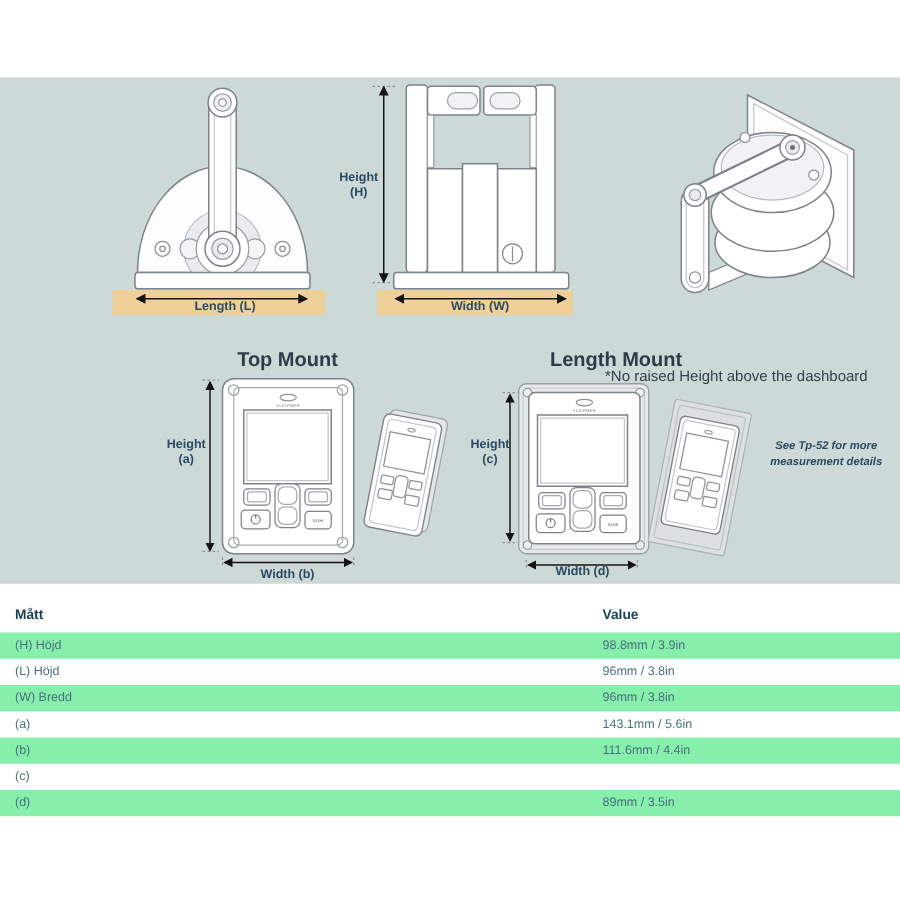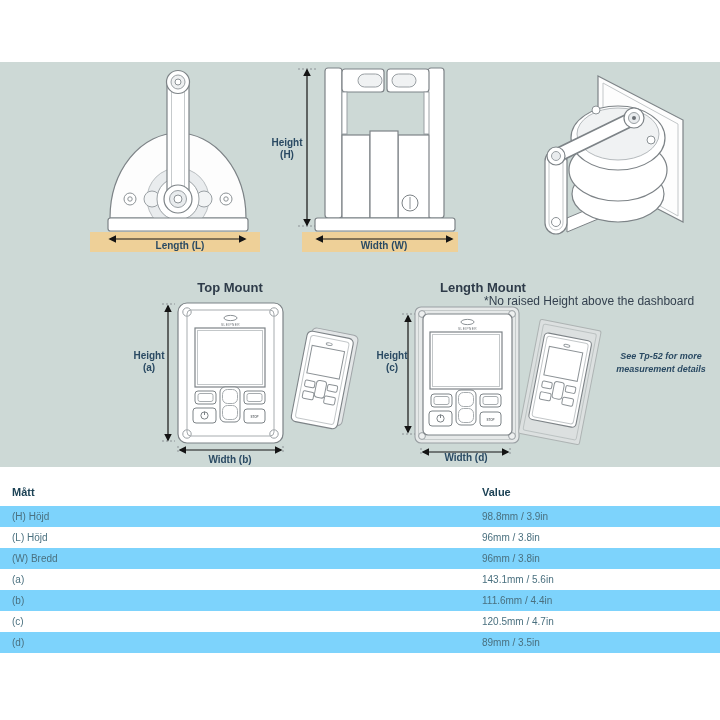--- a/index.html
+++ b/index.html
@@ -3,30 +3,30 @@
 <meta charset="utf-8">
 <style>
   html,body{margin:0;padding:0;background:#fff;}
   .canvas{position:relative;width:720px;height:720px;background:#ffffff;overflow:hidden;
           font-family:"Liberation Sans", sans-serif;}
   .draw-area{position:absolute;left:0;top:62px;width:720px;height:405px;background:#cdd9d6;}
   .abs{position:absolute;}
   svg{display:block;overflow:visible;}
   .dim-label{position:absolute;font-size:10px;font-weight:700;color:#2a4a63;text-align:center;line-height:12px;}
   .dim-label span{display:block;}
-  .section-title{position:absolute;font-size:13px;font-weight:700;color:#2e3b49;}
+  .section-title{position:absolute;font-size:16px;font-weight:700;color:#2e3b49;}
   .fm-note{position:absolute;font-size:12px;font-weight:400;color:#33404e;margin-left:44px;}
   .see-note{position:absolute;font-size:9px;font-style:italic;font-weight:600;color:#2a4a63;
             text-align:center;line-height:13px;}
   .see-note span{display:block;}
   
   .spec-table{position:absolute;left:0;top:478px;width:720px;}
   .spec-header{display:flex;height:28px;line-height:28px;font-size:11px;font-weight:700;color:#1c4255;}
   .spec-row{display:flex;height:21px;line-height:21px;font-size:10px;color:#4a707f;}
-  .spec-row.alt{background:#7dd3fc;}
+  .spec-row.alt{background:#86efac;}
   .col-a{width:482px;padding-left:12px;box-sizing:border-box;}
   .col-b{flex:1;}
 </style>
 </head>
 <body>
 
 <div class="canvas">
 
   <div class="draw-area">
 
@@ -283,21 +283,20 @@
     <div class="spec-row">
       <div class="col-a">(a)</div>
       <div class="col-b">143.1mm / 5.6in</div>
     </div>
     <div class="spec-row alt">
       <div class="col-a">(b)</div>
       <div class="col-b">111.6mm / 4.4in</div>
     </div>
     <div class="spec-row">
       <div class="col-a">(c)</div>
-      <div class="col-b">120.5mm / 4.7in</div>
     </div>
     <div class="spec-row alt">
       <div class="col-a">(d)</div>
       <div class="col-b">89mm / 3.5in</div>
     </div>
   </div>
 
 </div>
 
 </body></html>

